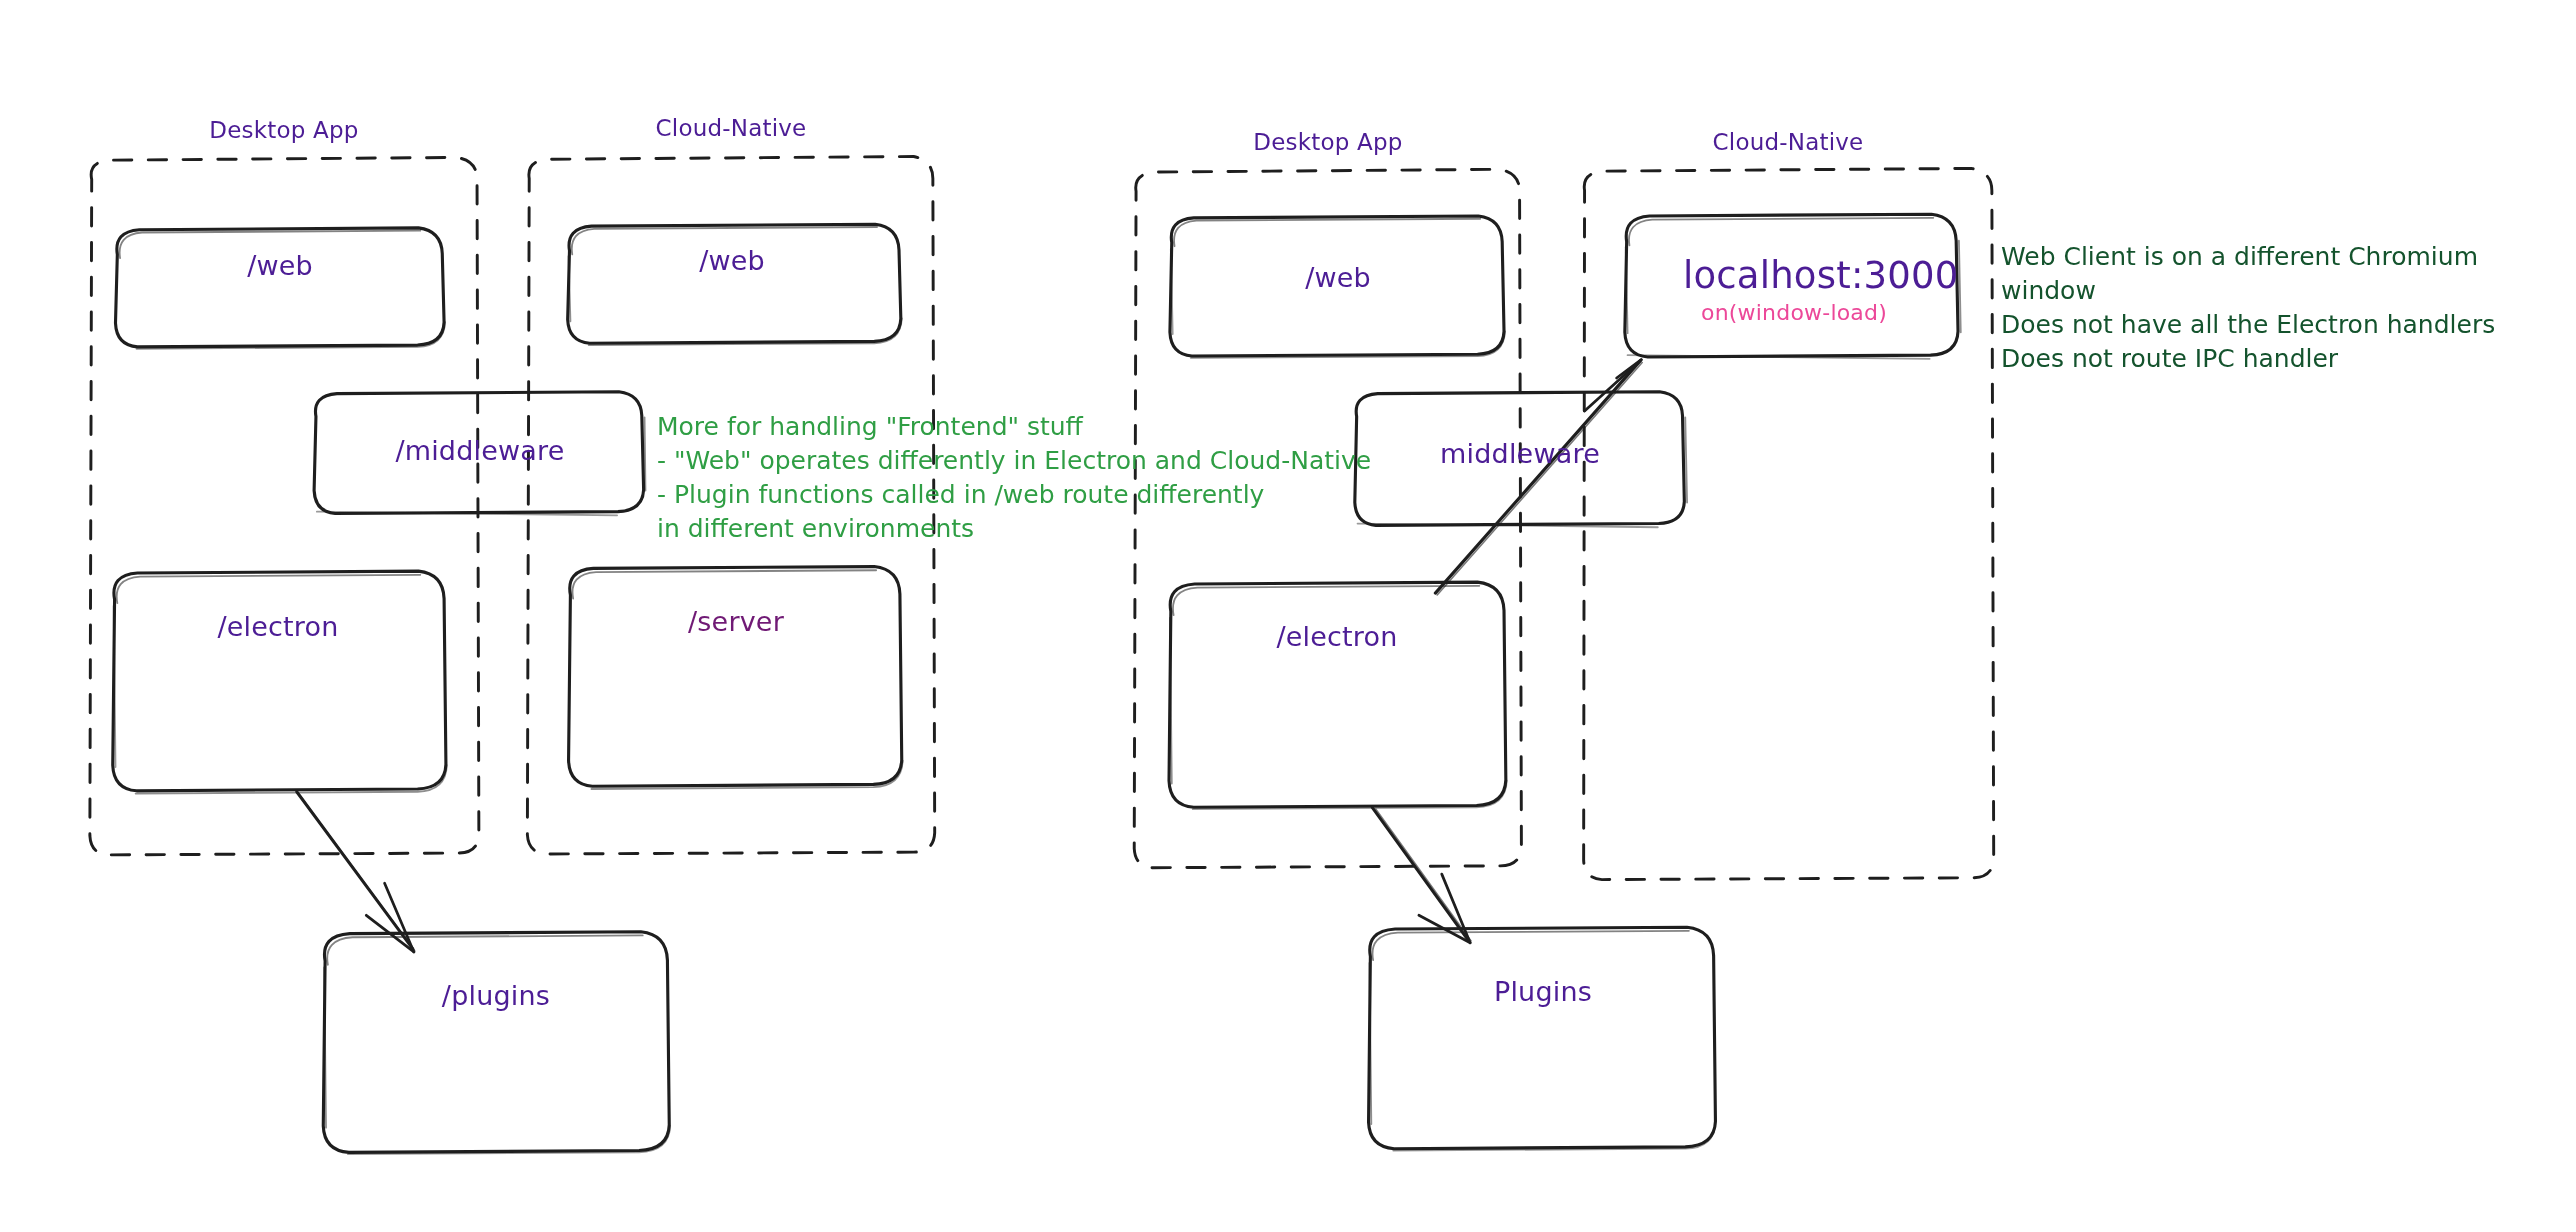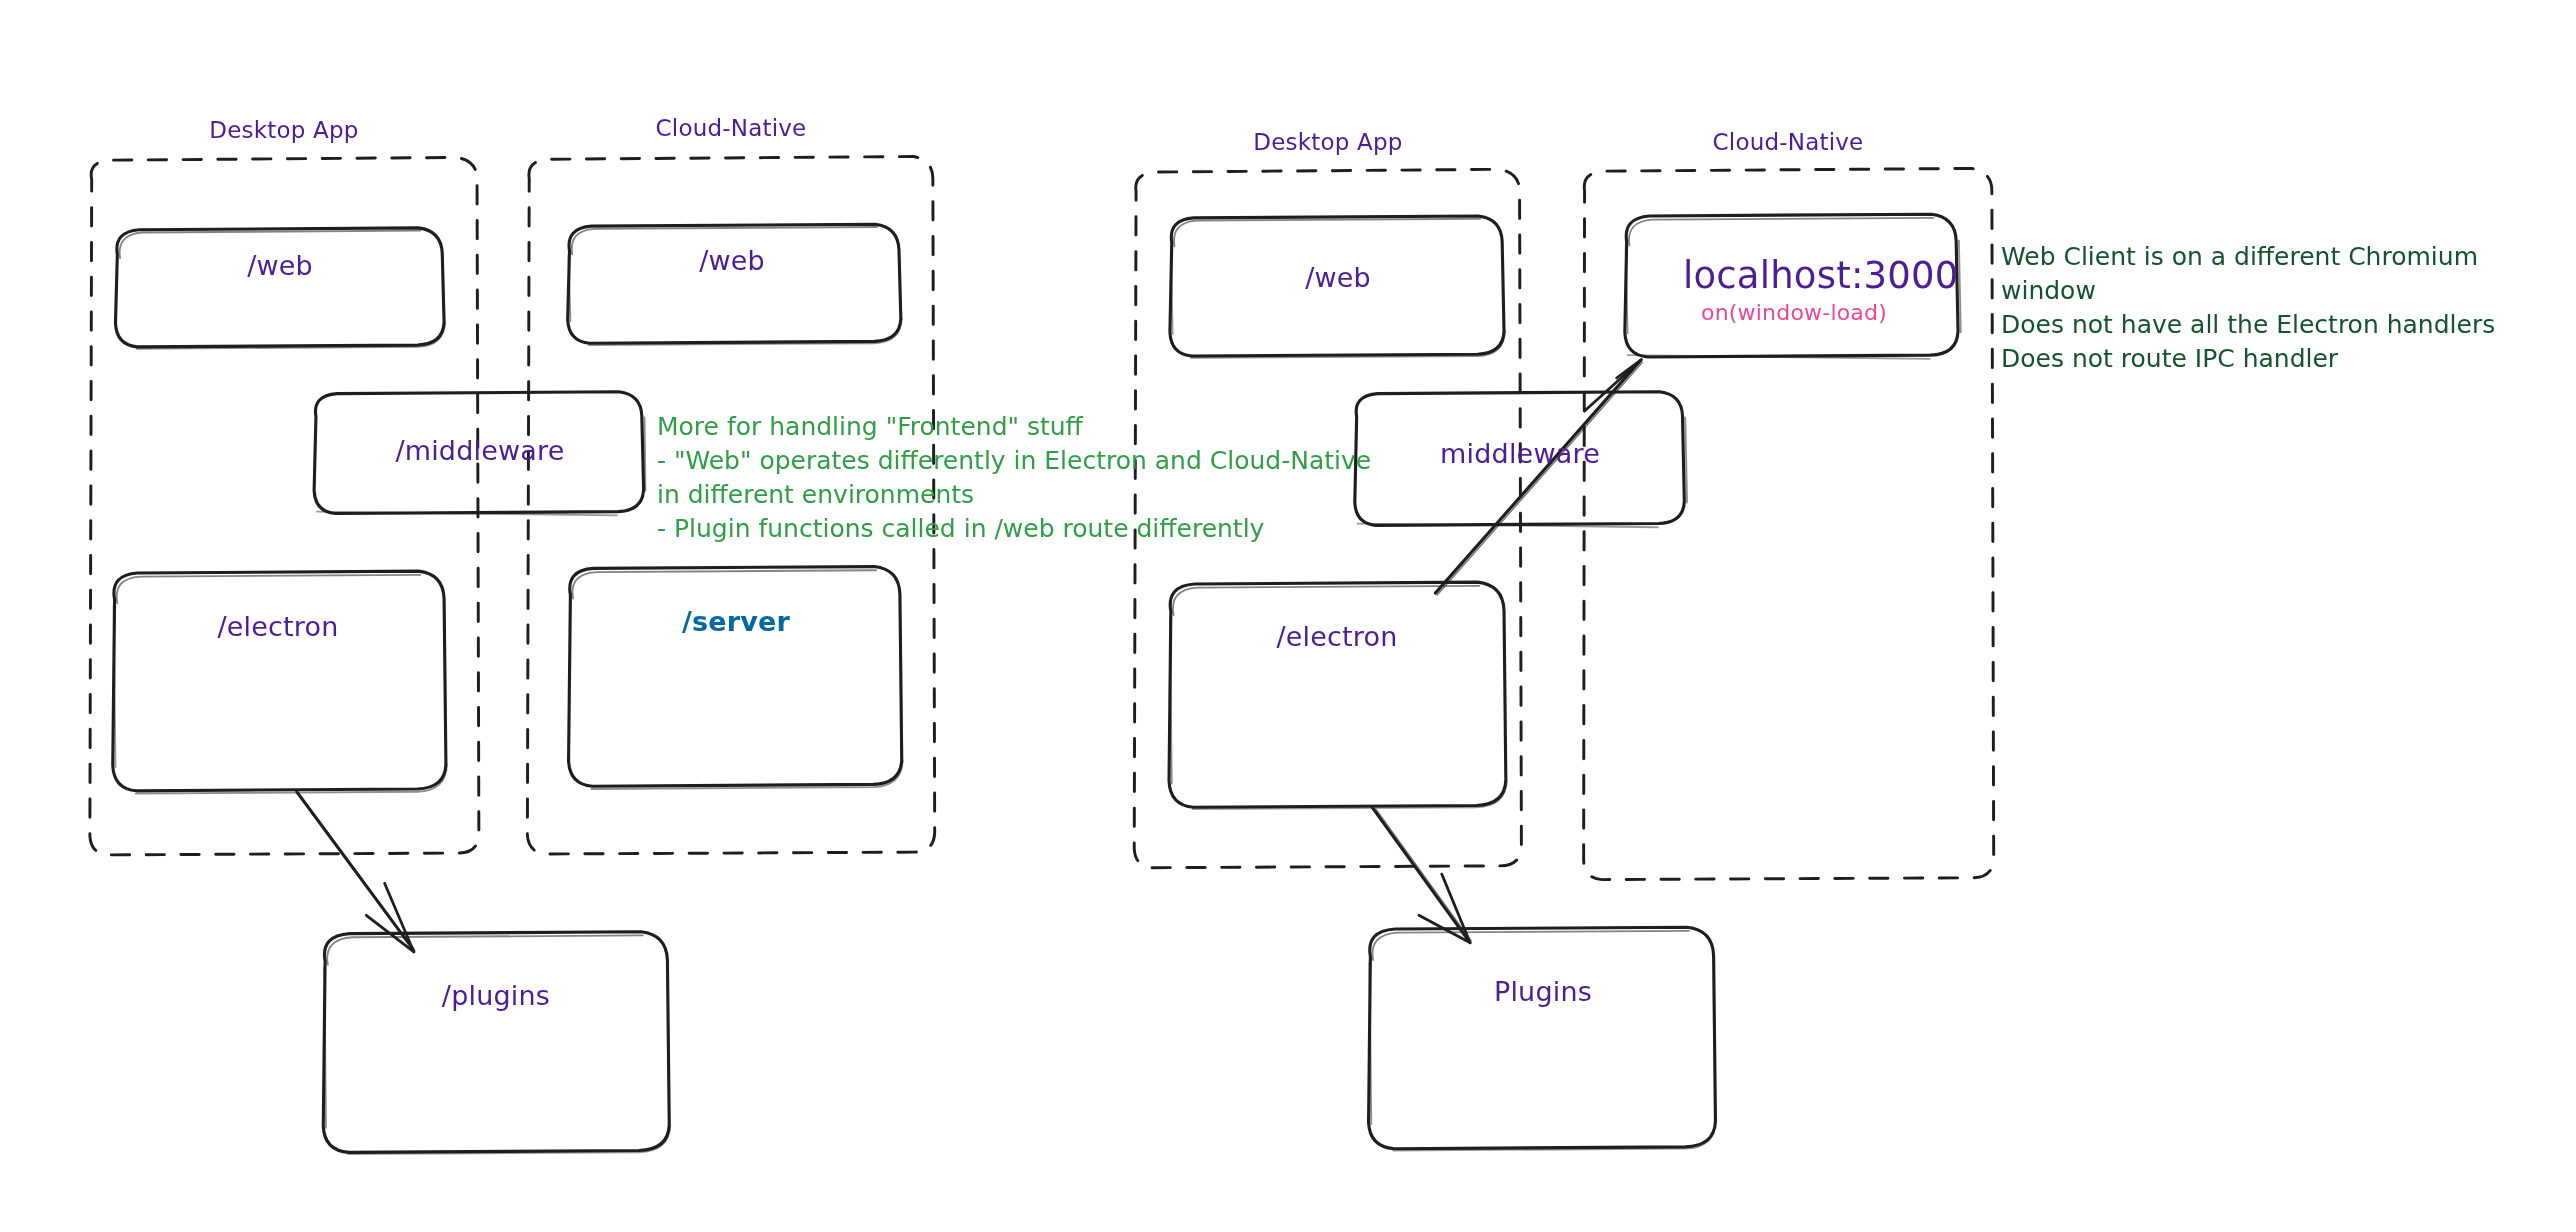--- a/index.html
+++ b/index.html
@@ -19,21 +19,21 @@
     letter-spacing:0.2px;
     pointer-events:none;
   }
   .grp-title{font-size:23px;text-align:center;}
   .box-title{font-size:27px;text-align:center;}
   .box-title.big{font-size:37px;}
   .note{font-size:25px;line-height:1.36;}
   .note.green{color:#2f9e44;}
   .note.red{color:#14532d;}
   .sub-red{color:#ec4899;font-size:22px;text-align:left;}
-  .t-red{color:#0369a1;font-weight:bold;}
+  .t-red{color:#701a75;}
 </style>
 </head>
 <body>
 
 <div id="canvas">
 
   <svg id="sketch" viewBox="0 0 2814 1346" xmlns="http://www.w3.org/2000/svg" fill="none" stroke="#1e1e1e" stroke-linecap="round" stroke-linejoin="round">
 
     <g>
       <path d="M100 196 Q96 177 119 175 L498 172 Q521 175 521 196
@@ -168,22 +168,22 @@
   <div class="lbl box-title" style="left:170px;top:249px;width:220px;">/web</div>
   <div class="lbl box-title" style="left:622px;top:244px;width:220px;">/web</div>
   <div class="lbl box-title" style="left:370px;top:434px;width:220px;">/middleware</div>
   <div class="lbl box-title" style="left:168px;top:610px;width:220px;">/electron</div>
   <div class="lbl box-title t-red" style="left:626px;top:605px;width:220px;">/server</div>
   <div class="lbl box-title" style="left:386px;top:979px;width:220px;">/plugins</div>
 
   <div class="note green" style="position:absolute;left:657px;top:410px;width:723px;">
     <div>More for handling "Frontend" stuff</div>
     <div>- "Web" operates differently in Electron and Cloud-Native</div>
+    <div>- Plugin functions called in /web route differently</div>
     <div>in different environments</div>
-    <div>- Plugin functions called in /web route differently</div>
   </div>
 
   <div class="lbl grp-title" style="left:1218px;top:128px;width:220px;">Desktop App</div>
   <div class="lbl grp-title" style="left:1678px;top:128px;width:220px;">Cloud-Native</div>
 
   <div class="lbl box-title" style="left:1228px;top:261px;width:220px;">/web</div>
 
   <div class="lbl box-title big" style="left:1683px;top:252px;width:220px;">localhost:3000</div>
   <div class="lbl sub-red" style="left:1701px;top:299px;width:220px;">on(window-load)</div>
 

